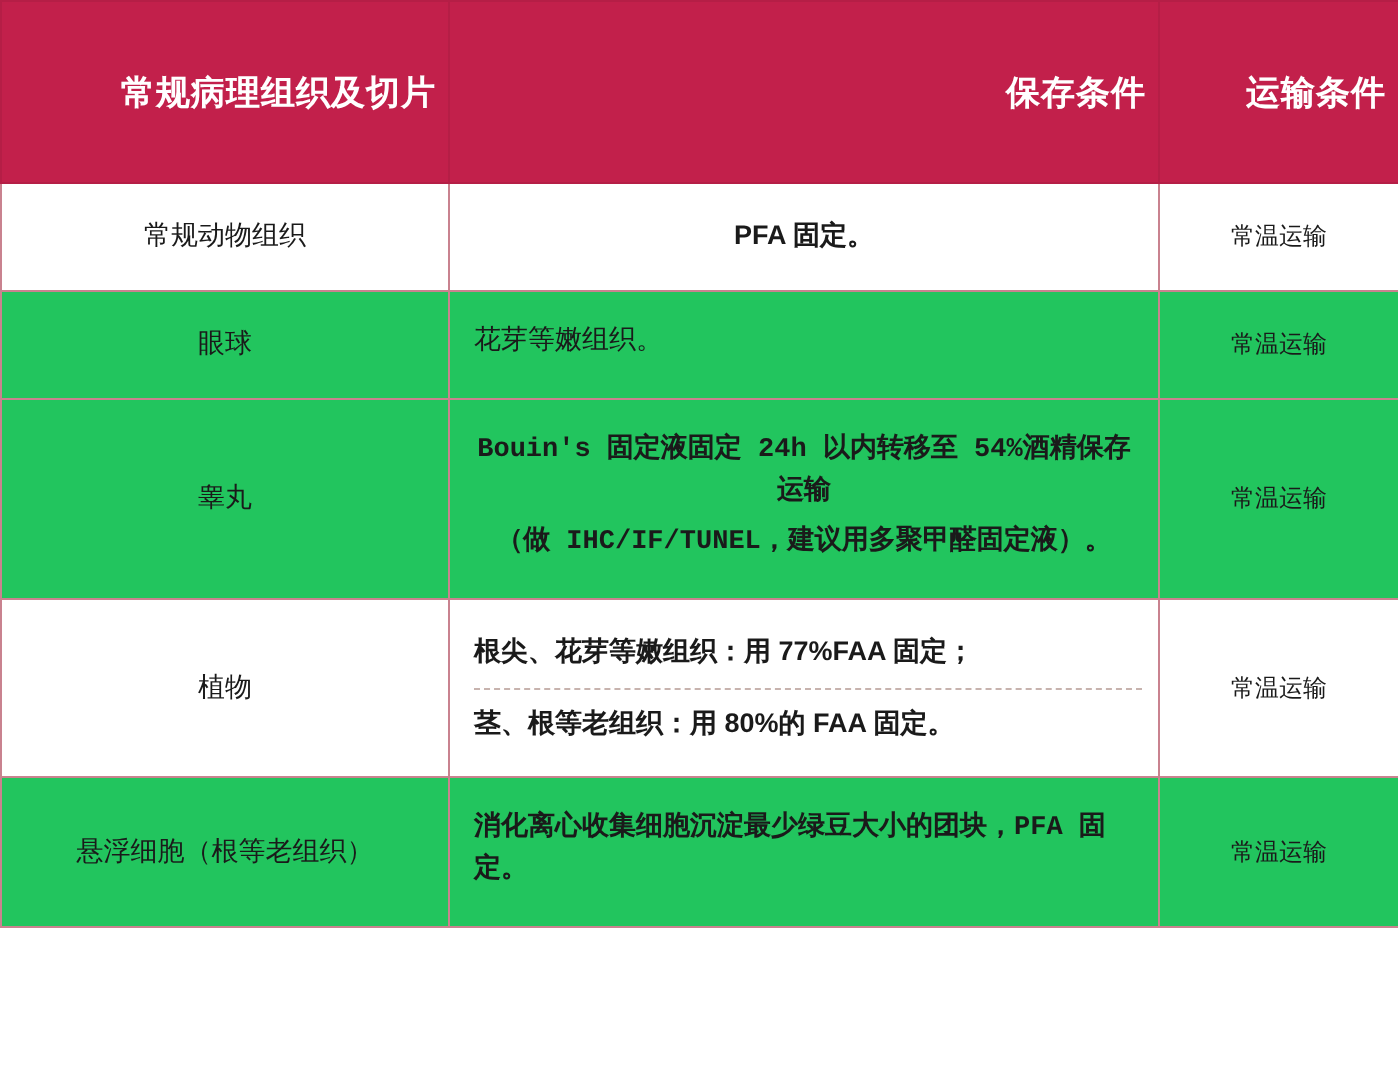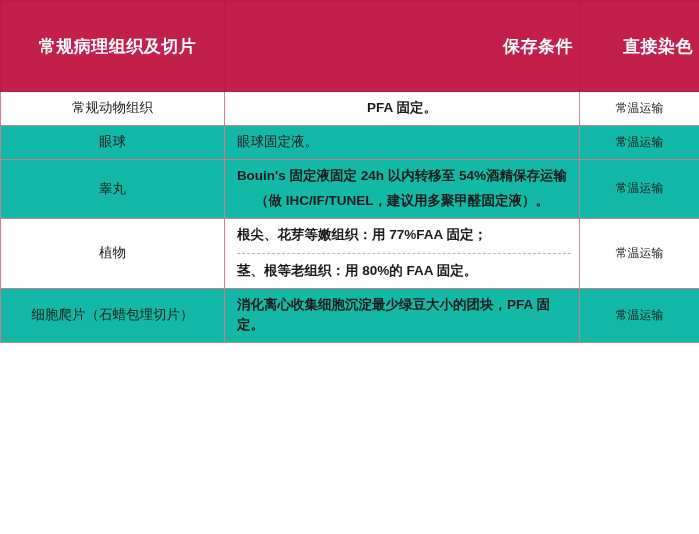--- a/index.html
+++ b/index.html
@@ -32,33 +32,33 @@
     color: #ffffff;
     font-size: 17px;
     font-weight: bold;
     text-align: right;
     height: 82px;
     padding: 4px 6px;
     border: 1px solid #b51e46;
     letter-spacing: 0.5px;
   }
   thead th:first-child {
-    text-align: center;
+    text-align: right;
     padding-left: 16px;
   }
 
   tbody td {
     border: 1px solid #c9828f;
     font-size: 13.5px;
     color: #1a1a1a;
-    padding: 6px 8px;
+    padding: 16px 8px;
     vertical-align: middle;
   }
   tbody tr.white td { background: #ffffff; }
-  tbody tr.pink td  { background: #14b8a6; }
+  tbody tr.pink td  { background: #22c55e; font-family: Liberation Mono, monospace; }
 
   td.col-a {
     text-align: center;
   }
   td.col-b {
     text-align: left;
     padding-left: 12px;
   }
   td.col-b.center {
     text-align: center;
@@ -93,37 +93,37 @@
   <table class="main-table">
     <colgroup>
       <col class="c1">
       <col class="c2">
       <col class="c3">
     </colgroup>
     <thead>
       <tr>
         <th>常规病理组织及切片</th>
         <th>保存条件</th>
-        <th>直接染色</th>
+        <th>运输条件</th>
       </tr>
     </thead>
     <tbody>
 
       <tr class="white">
         <td class="col-a">常规动物组织</td>
         <td class="col-b center">
           <span class="line b">PFA 固定。</span>
         </td>
         <td class="col-c">常温运输</td>
       </tr>
 
       <tr class="pink">
         <td class="col-a">眼球</td>
         <td class="col-b">
-          <span class="line">眼球固定液。</span>
+          <span class="line">花芽等嫩组织。</span>
         </td>
         <td class="col-c">常温运输</td>
       </tr>
 
 
       <tr class="pink">
         <td class="col-a">睾丸</td>
         <td class="col-b center">
           <span class="line b">Bouin's 固定液固定 24h 以内转移至 54%酒精保存运输</span>
           <span class="line b">（做 IHC/IF/TUNEL，建议用多聚甲醛固定液）。</span>
@@ -135,21 +135,21 @@
         <td class="col-a">植物</td>
         <td class="col-b">
           <span class="line b">根尖、花芽等嫩组织：用 77%FAA 固定；</span>
           <div class="sub-split"></div>
           <span class="line b">茎、根等老组织：用 80%的 FAA 固定。</span>
         </td>
         <td class="col-c">常温运输</td>
       </tr>
 
       <tr class="pink">
-        <td class="col-a">细胞爬片（石蜡包埋切片）</td>
+        <td class="col-a">悬浮细胞（根等老组织）</td>
         <td class="col-b">
           <span class="line b">消化离心收集细胞沉淀最少绿豆大小的团块，PFA 固定。</span>
         </td>
         <td class="col-c">常温运输</td>
       </tr>
 
 
     </tbody>
   </table>
 </div>

